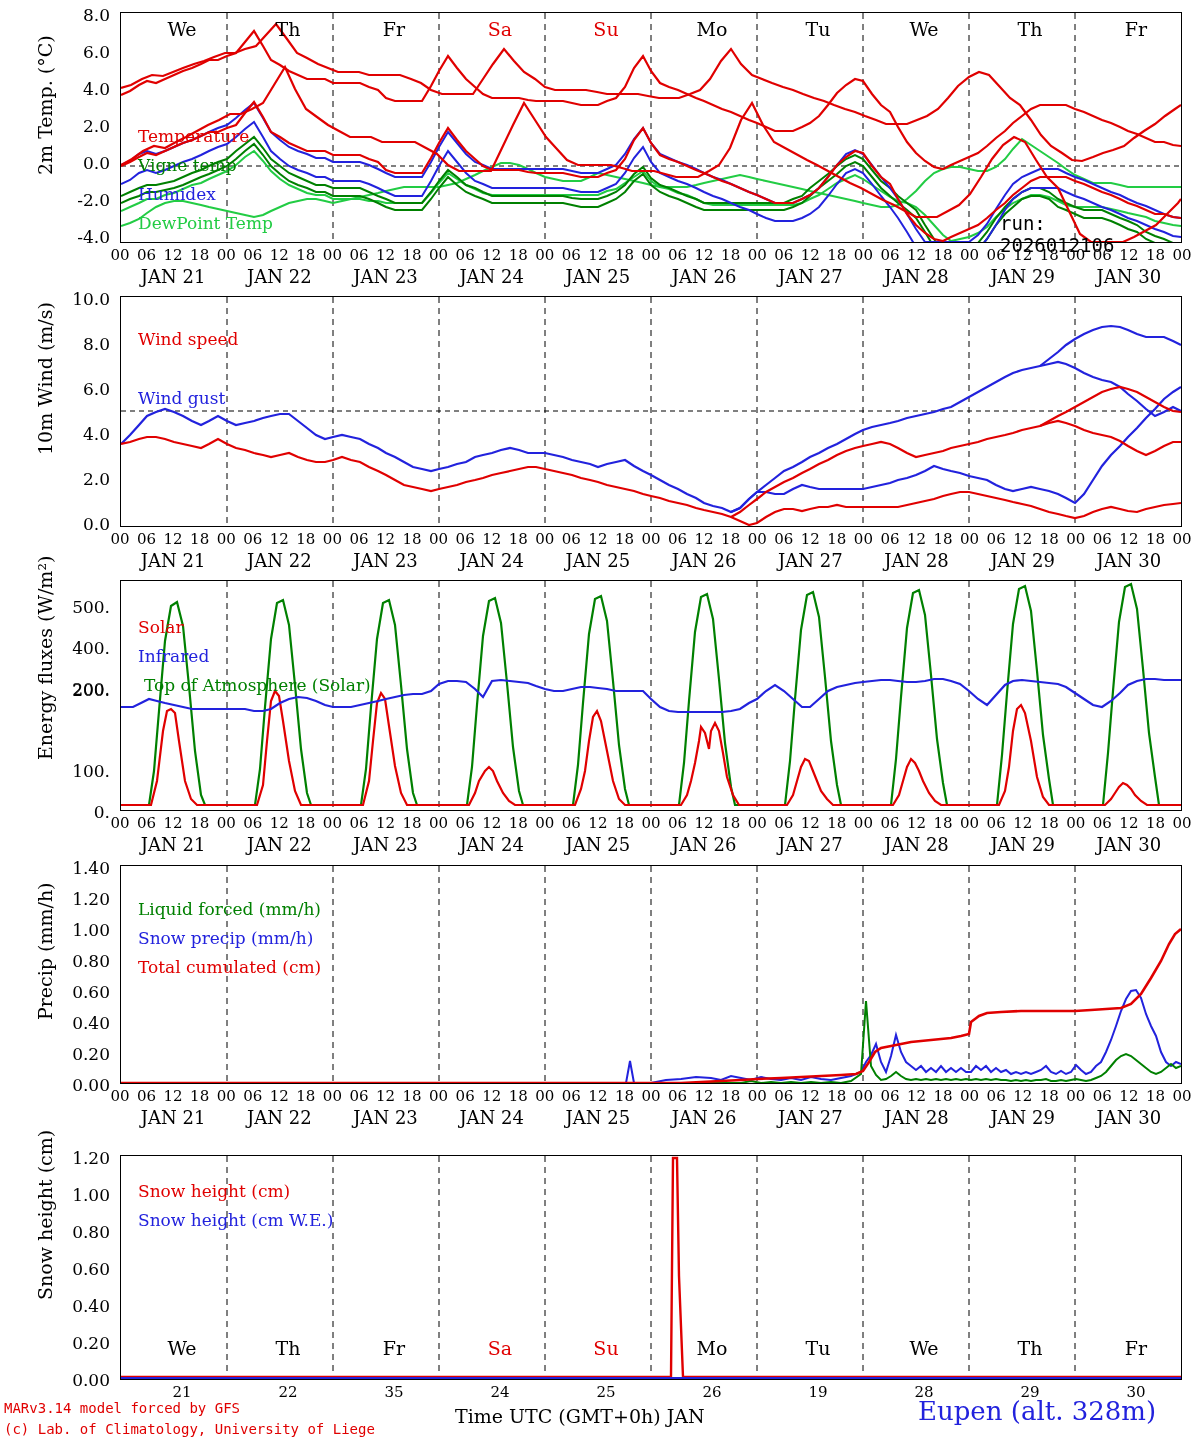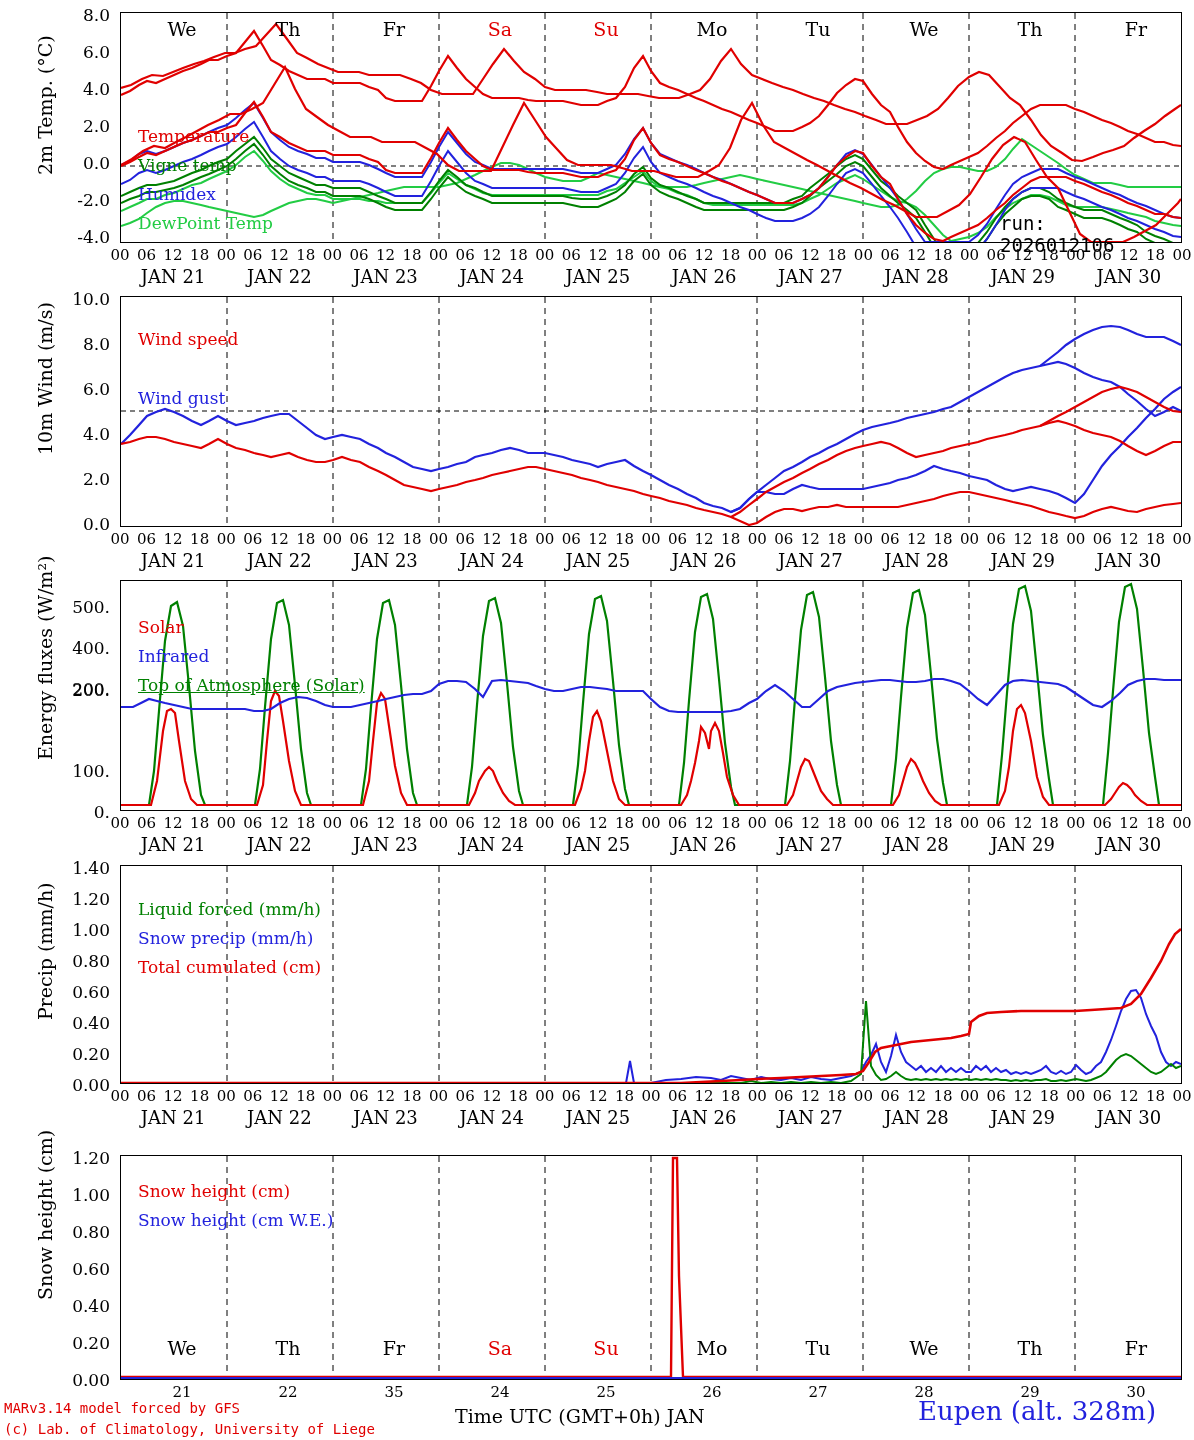--- a/index.html
+++ b/index.html
@@ -265,21 +265,21 @@
       </g>
 
       <g fill="none" stroke="#2222dd" stroke-width="2.2">
         <polyline points="0,126 12,126 20,122 28,118 36,120 44,122 53,124 62,126 71,128 80,128 88,128 97,128 106,128 115,128 124,128 133,130 142,130 150,128 159,122 168,118 177,116 186,117 195,120 204,124 212,126 221,126 230,126 239,124 248,122 257,120 265,118 274,116 283,114 292,113 301,113 310,110 318,103 327,100 336,100 345,101 354,108 362,116 371,100 380,99 389,100 398,101 407,102 415,105 424,108 433,110 442,110 451,108 460,106 469,106 477,107 486,108 495,110 504,110 513,110 522,110 530,118 539,126 548,130 557,131 566,131 575,131 583,131 592,131 601,131 610,130 619,128 628,122 636,118 645,110 654,104 663,110 672,118 681,126 689,126 698,118 707,110 716,106 725,104 734,102 742,101 751,100 760,99 769,99 777,100 786,101 795,101 804,100 813,98 822,98 830,100 839,103 848,110 857,118 866,124 875,114 884,104 892,100 901,99 910,100 919,101 928,102 937,103 945,106 954,112 963,118 972,124 981,126 990,120 999,112 1007,104 1016,100 1025,98 1034,98 1043,99 1052,99 1060,99"></polyline>
       </g>
     </svg>
   </div>
 
   <div class="legend red" style="left:138px;top:617px;">Solar</div>
   <div class="legend blue" style="left:138px;top:646px;">Infrared</div>
-  <div class="legend green" style="left:138px;top:675px;text-decoration:underline;">Top of Atmosphere (Solar)</div>
+  <div class="legend green" style="left:144px;top:675px;">Top of Atmosphere (Solar)</div>
 </div>
 <div id="xaxis3">
     <div class="xtick" style="left: 104px; top: 814px; width: 32px;">00</div>
     <div class="xtick" style="left: 130.55px; top: 814px; width: 32px;">06</div>
     <div class="xtick" style="left: 157.1px; top: 814px; width: 32px;">12</div>
     <div class="xtick" style="left: 183.65px; top: 814px; width: 32px;">18</div>
     <div class="xtick" style="left: 210.2px; top: 814px; width: 32px;">00</div>
     <div class="xtick" style="left: 236.75px; top: 814px; width: 32px;">06</div>
     <div class="xtick" style="left: 263.3px; top: 814px; width: 32px;">12</div>
     <div class="xtick" style="left: 289.85px; top: 814px; width: 32px;">18</div>
@@ -462,21 +462,21 @@
   <div class="daylab black" style="left:894px;top:1337px;width:60px;">We</div>
   <div class="daylab black" style="left:1000px;top:1337px;width:60px;">Th</div>
   <div class="daylab black" style="left:1106px;top:1337px;width:60px;">Fr</div>
 
   <div class="xtick" style="left:152px;top:1383px;width:60px;">21</div>
   <div class="xtick" style="left:258px;top:1383px;width:60px;">22</div>
   <div class="xtick" style="left:364px;top:1383px;width:60px;">35</div>
   <div class="xtick" style="left:470px;top:1383px;width:60px;">24</div>
   <div class="xtick" style="left:576px;top:1383px;width:60px;">25</div>
   <div class="xtick" style="left:682px;top:1383px;width:60px;">26</div>
-  <div class="xtick" style="left:788px;top:1383px;width:60px;">27</div>
+  <div class="xtick" style="left:788px;top:1383px;width:60px;">19</div>
   <div class="xtick" style="left:894px;top:1383px;width:60px;">28</div>
   <div class="xtick" style="left:1000px;top:1383px;width:60px;">29</div>
   <div class="xtick" style="left:1106px;top:1383px;width:60px;">30</div>
 </div>
 
 <div class="footleft" style="left:4px;top:1400px;">MARv3.14 model forced by GFS</div>
 <div class="footleft" style="left:4px;top:1421px;">(c) Lab. of Climatology, University of Liege</div>
 <div class="footcenter" style="left:455px;top:1405px;">Time UTC (GMT+0h) JAN</div>
 <div class="footright" style="left:918px;top:1396px;">Eupen (alt. 328m)</div>
 

